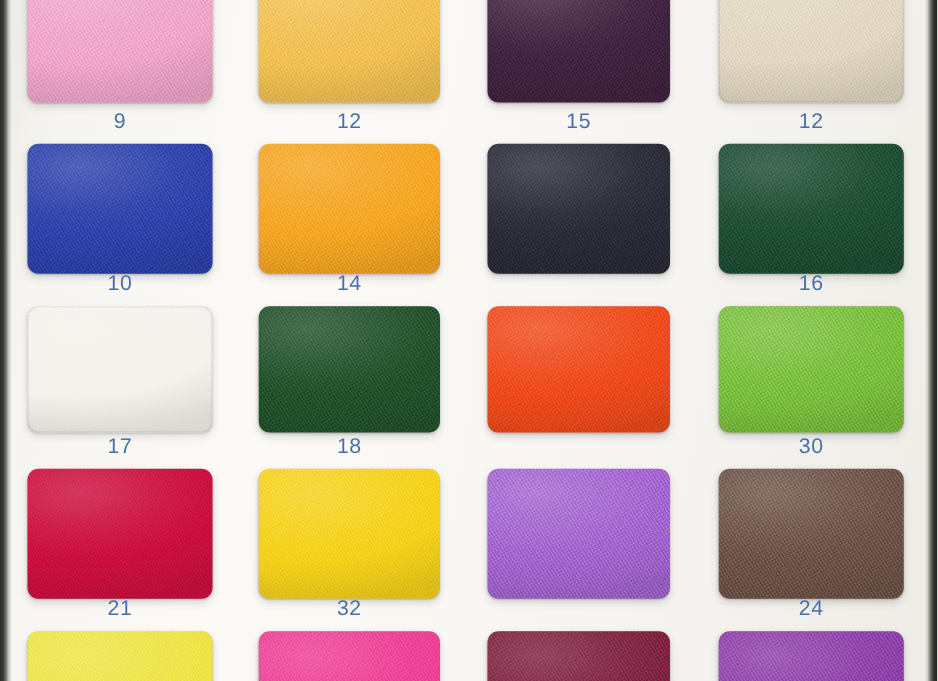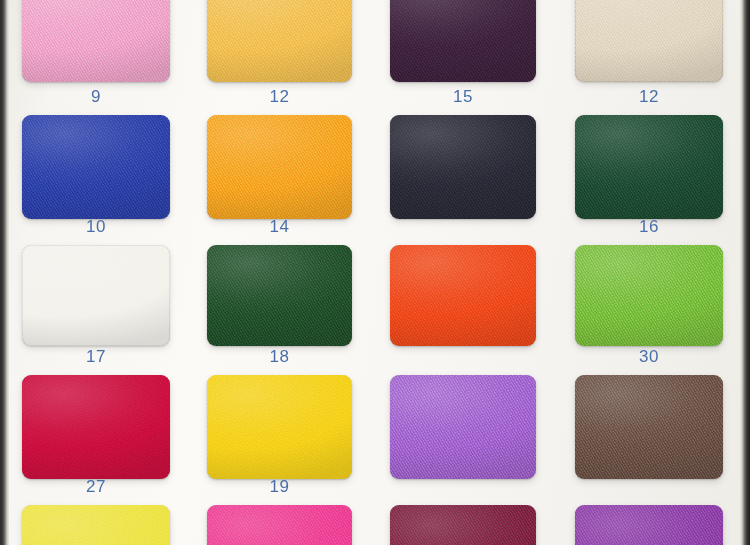--- a/index.html
+++ b/index.html
@@ -188,31 +188,32 @@
       <div class="swatch-cell" style="left: 390px; top: 245px; width: 146px; height: 101px;">
         <div class="swatch" title="orange-red" style="background: rgb(239, 74, 28);"></div>
       </div>
       <div class="swatch-cell" style="left: 575px; top: 245px; width: 148px; height: 101px;">
         <div class="swatch" title="apple-green" style="background: rgb(123, 191, 62);"></div>
       </div>
       <div class="swatch-label" style="left: 575px; width: 148px; top: 348px; color: rgb(74, 111, 168);">30</div>
       <div class="swatch-cell" style="left: 22px; top: 375px; width: 148px; height: 104px;">
         <div class="swatch" title="crimson-red" style="background: rgb(204, 15, 63);"></div>
       </div>
-      <div class="swatch-label" style="left: 22px; width: 148px; top: 478px; color: rgb(74, 111, 168);">27</div>
+      <div class="swatch-label" style="left: 22px; width: 148px; top: 478px; color: rgb(74, 111, 168);">21</div>
       <div class="swatch-cell" style="left: 207px; top: 375px; width: 145px; height: 104px;">
         <div class="swatch" title="lemon-yellow" style="background: rgb(245, 210, 27);"></div>
       </div>
-      <div class="swatch-label" style="left: 207px; width: 145px; top: 478px; color: rgb(74, 111, 168);">19</div>
+      <div class="swatch-label" style="left: 207px; width: 145px; top: 478px; color: rgb(74, 111, 168);">32</div>
       <div class="swatch-cell" style="left: 390px; top: 375px; width: 146px; height: 104px;">
         <div class="swatch" title="light-purple" style="background: rgb(163, 101, 207);"></div>
       </div>
       <div class="swatch-cell" style="left: 575px; top: 375px; width: 148px; height: 104px;">
         <div class="swatch" title="chocolate-brown" style="background: rgb(110, 84, 72);"></div>
       </div>
+      <div class="swatch-label" style="left: 575px; width: 148px; top: 478px; color: rgb(74, 111, 168);">24</div>
       <div class="swatch-cell" style="left: 22px; top: 505px; width: 148px; height: 110px;">
         <div class="swatch" title="bright-yellow" style="background: rgb(238, 228, 69);"></div>
       </div>
       <div class="swatch-cell" style="left: 207px; top: 505px; width: 145px; height: 110px;">
         <div class="swatch" title="hot-pink" style="background: rgb(238, 63, 149);"></div>
       </div>
       <div class="swatch-cell" style="left: 390px; top: 505px; width: 146px; height: 110px;">
         <div class="swatch" title="burgundy" style="background: rgb(126, 33, 64);"></div>
       </div>
       <div class="swatch-cell" style="left: 575px; top: 505px; width: 148px; height: 110px;">

